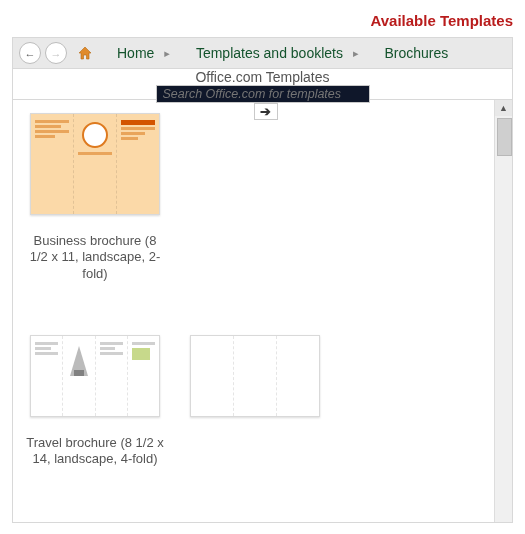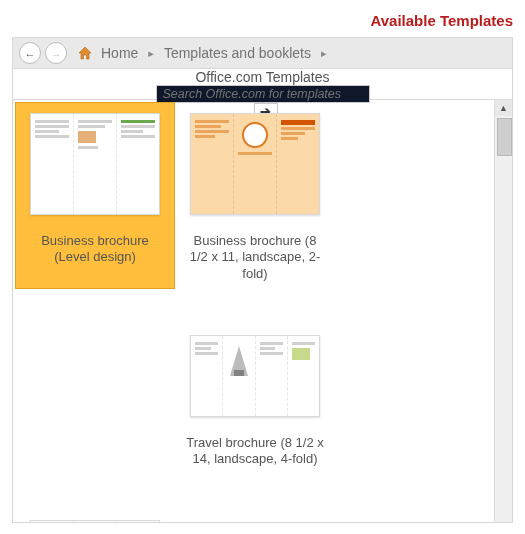--- a/index.html
+++ b/index.html
@@ -48,24 +48,25 @@
 .navbtn.disabled { color: #c0c0c0; }
 .home-icon {
   width: 16px;
   height: 16px;
   display: flex;
   align-items: center;
   justify-content: center;
   margin-left: 6px;
 }
 .crumb {
-  color: #737373;
+  color: #14532d;
   font-size: 14px;
   padding: 0 4px;
   white-space: nowrap;
+  margin-left: 16px;
 }
 .crumb-sep {
   color: #888;
   font-size: 11px;
   padding: 0 2px;
 }
 .search-row {
   display: flex;
   align-items: center;
   border: 1px solid #d8d8d8;
@@ -222,54 +223,32 @@
     <div class="navbtn disabled">→</div>
     <div class="home-icon">
       <svg width="16" height="16" viewBox="0 0 16 16">
         <path d="M2 8 L8 2 L14 8 L12 8 L12 14 L9.5 14 L9.5 10 L6.5 10 L6.5 14 L4 14 L4 8 Z" fill="#e08b2c" stroke="#b56a12" stroke-width="0.6"></path>
       </svg>
     </div>
     <span class="crumb">Home</span>
     <span class="crumb-sep">▸</span>
     <span class="crumb">Templates and booklets</span>
     <span class="crumb-sep">▸</span>
+    <span class="crumb">Brochures</span>
   </div>
 
   <div class="search-row">
     <span class="search-label">Office.com Templates</span>
     <input class="search-input" type="text" placeholder="Search Office.com for templates" style="">
     <div class="go-btn">➔</div>
   </div>
 
   <div class="content-area">
     <div class="templates">
 
-      <div class="tmpl selected">
-        <div class="thumb">
-          <div class="panel">
-              <div class="mini-bar"></div>
-              <div class="mini-bar"></div>
-              <div class="mini-bar" style="width:70%"></div>
-              <div class="mini-bar"></div>
-            </div>
-          <div class="panel">
-              <div class="mini-bar"></div>
-              <div class="mini-bar" style="width:80%"></div>
-              <div class="mini-img"></div>
-              <div class="mini-bar" style="width:60%"></div>
-            </div>
-          <div class="panel">
-              <div class="mini-bar" style="background:#6aa84f"></div>
-              <div class="mini-bar"></div>
-              <div class="mini-bar" style="width:65%"></div>
-              <div class="mini-bar"></div>
-            </div>
-        </div>
-        <div class="tmpl-label">Business brochure (Level design)</div>
-      </div>
 
       <div class="tmpl">
         <div class="thumb">
           <div class="panel orange-bg">
               <div class="mini-bar"></div>
               <div class="mini-bar" style="width:75%"></div>
               <div class="mini-bar"></div>
               <div class="mini-bar" style="width:60%"></div>
             </div>
           <div class="panel orange-bg">

